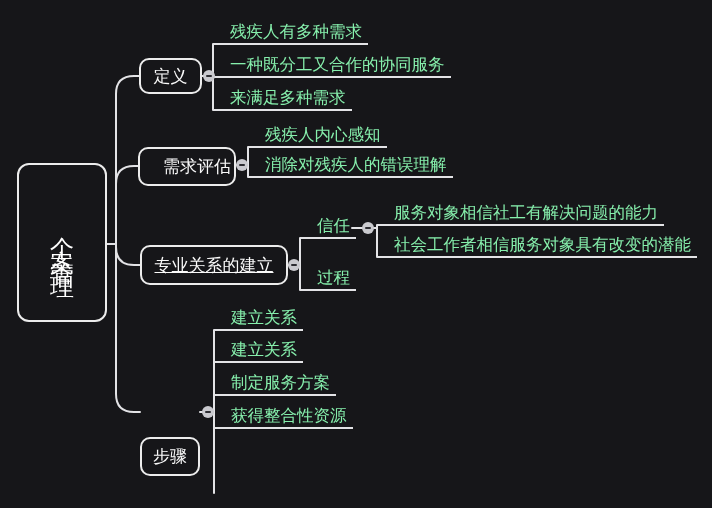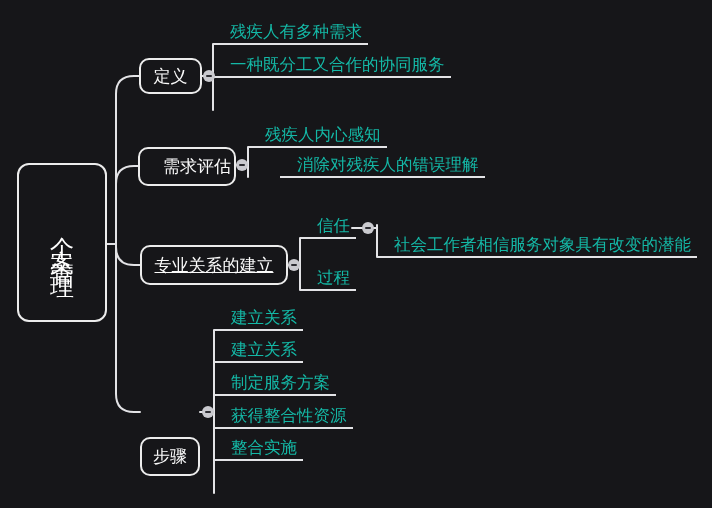--- a/index.html
+++ b/index.html
@@ -21,21 +21,21 @@
   .root{
     left:17px;top:163px;width:90px;height:159px;border-radius:12px;
   }
   .root .vtext{
     writing-mode:vertical-rl;text-orientation:upright;
     font-size:24px;letter-spacing:13px;color:#ffffff;
   }
   .leaf{
     position:absolute;box-sizing:border-box;height:25px;line-height:23px;
     padding:0 6px 0 17px;border-bottom:2px solid #e3e3e6;
-    font-size:16.5px;color:#14b8a6;white-space:nowrap;
+    font-size:16.5px;color:#86efac;white-space:nowrap;
   }
   .cbtn{
     position:absolute;width:12px;height:12px;border-radius:50%;
     background:#c9c9ce;display:flex;align-items:center;justify-content:center;
   }
   .cbtn .minus{display:block;width:6px;height:2px;background:#2b2b30;border-radius:1px;}
 </style>
 </head>
 <body>
 
@@ -76,33 +76,34 @@
   </div>
   <div class="node" style="left:140px;top:245px;width:148px;height:40px;text-decoration:underline;">
     <span>专业关系的建立</span>
   </div>
   <div class="node" style="left:140px;top:393px;width:60px;height:39px;margin-top:44px;">
     <span>步骤</span>
   </div>
 
   <div class="leaf" style="left:213px;top:20px;">残疾人有多种需求</div>
   <div class="leaf" style="left:213px;top:53px;">一种既分工又合作的协同服务</div>
+  <div class="leaf" style="left:213px;top:86px;">来满足多种需求</div>
 
   <div class="leaf" style="left:248px;top:123px;">残疾人内心感知</div>
-  <div class="leaf" style="left:248px;top:153px;margin-left:32px;">消除对残疾人的错误理解</div>
+  <div class="leaf" style="left:248px;top:153px;">消除对残疾人的错误理解</div>
 
   <div class="leaf" style="left:300px;top:214px;">信任</div>
   <div class="leaf" style="left:300px;top:266px;">过程</div>
+  <div class="leaf" style="left:377px;top:201px;">服务对象相信社工有解决问题的能力</div>
   <div class="leaf" style="left:377px;top:233px;">社会工作者相信服务对象具有改变的潜能</div>
 
   <div class="leaf" style="left:214px;top:306px;">建立关系</div>
   <div class="leaf" style="left:214px;top:338px;">建立关系</div>
   <div class="leaf" style="left:214px;top:371px;">制定服务方案</div>
   <div class="leaf" style="left:214px;top:404px;">获得整合性资源</div>
-  <div class="leaf" style="left:214px;top:436px;">整合实施</div>
 
   <div class="cbtn" style="left:203px;top:70px;">
     <span class="minus"></span>
   </div>
   <div class="cbtn" style="left:236px;top:159px;">
     <span class="minus"></span>
   </div>
   <div class="cbtn" style="left:288px;top:259px;">
     <span class="minus"></span>
   </div>

